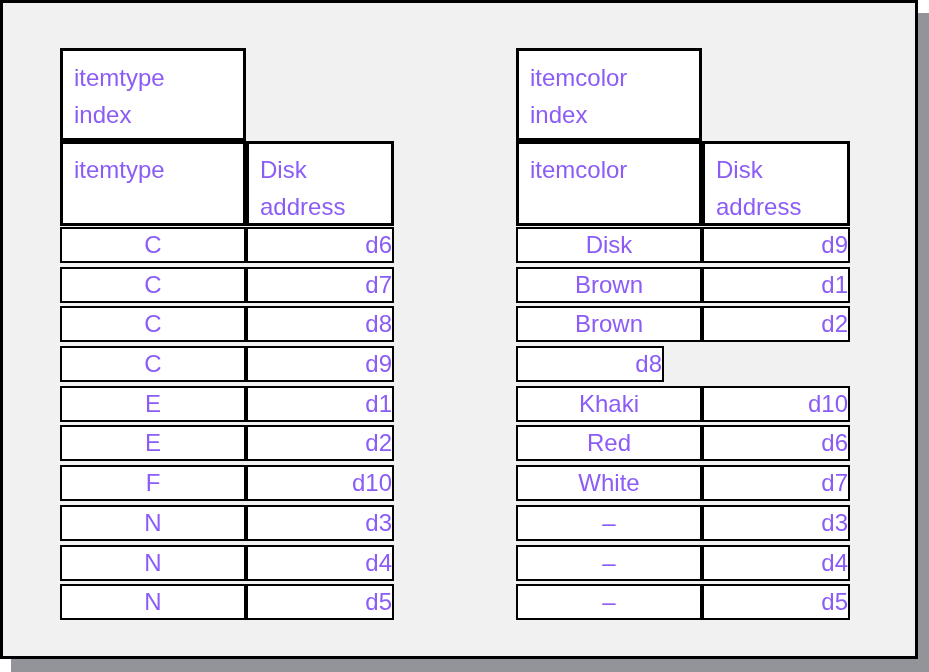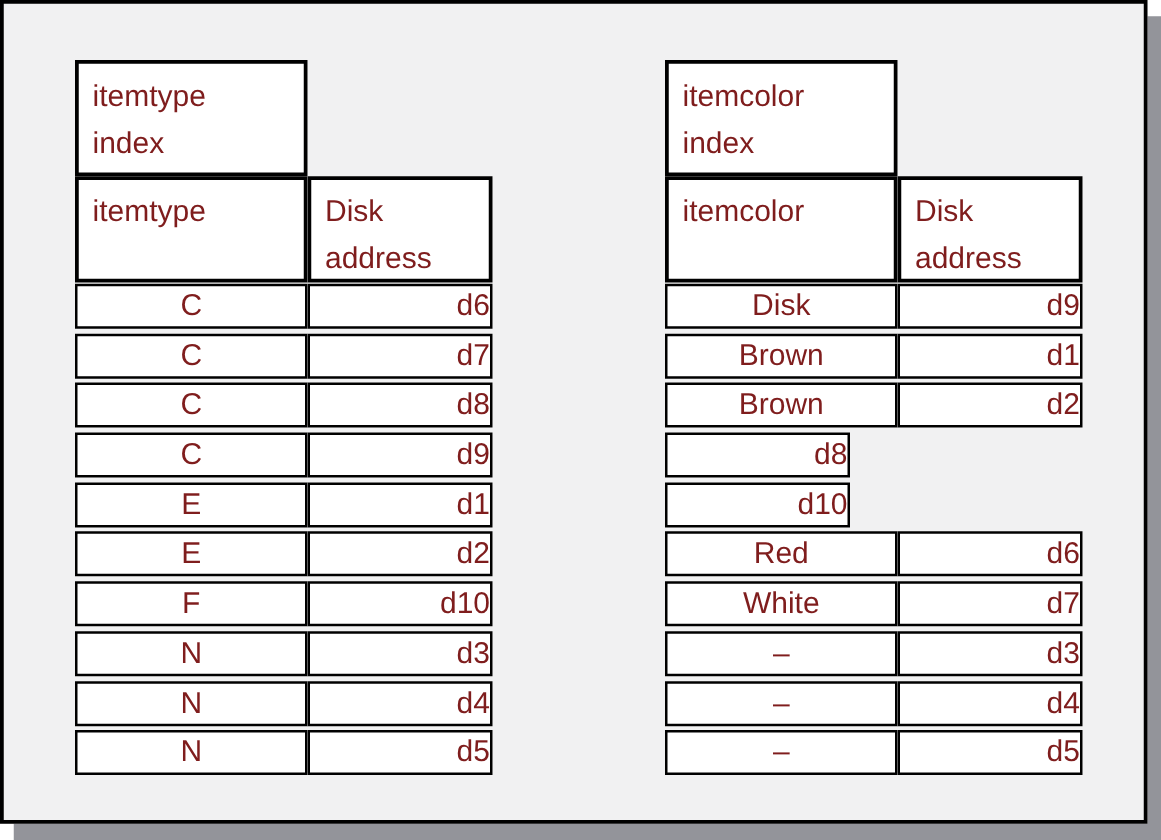--- a/index.html
+++ b/index.html
@@ -3,34 +3,34 @@
 <meta charset="utf-8">
 <style>
   html, body { margin: 0; padding: 0; }
   .canvas {
     position: relative;
     width: 929px;
     height: 672px;
     background: #ffffff;
     overflow: hidden;
     font-family: "Liberation Sans", sans-serif;
-    color: #7f1d1d;
+    color: #8b5cf6;
   }
   .page {
     position: absolute;
     left: 0; top: 0;
     width: 918px; height: 659px;
     box-sizing: border-box;
     border: 3px solid #000;
     background: #f1f1f2;
     box-shadow: 11px 13px 0 #93949a;
   }
   .index-table { position: absolute; top: 45px; width: 334px; }
   .index-table.left  { left: 57px; }
-  .index-table.right { left: 529px; }
+  .index-table.right { left: 513px; }
   .tab {
     box-sizing: border-box;
     width: 186px; height: 93px;
     border: 3px solid #000;
     background: #fff;
     padding: 8px 0 0 11px;
     font-size: 24px; line-height: 37px;
   }
   .header-row { display: flex; }
   .hcell {
@@ -159,20 +159,21 @@
           <div class="row">
             <div class="cell c1">Brown</div>
             <div class="cell c2">d2</div>
           </div>
 
           <div class="row">
             <div class="cell c2">d8</div>
           </div>
 
           <div class="row">
+            <div class="cell c1">Khaki</div>
             <div class="cell c2">d10</div>
           </div>
 
           <div class="row">
             <div class="cell c1">Red</div>
             <div class="cell c2">d6</div>
           </div>
 
           <div class="row">
             <div class="cell c1">White</div>

